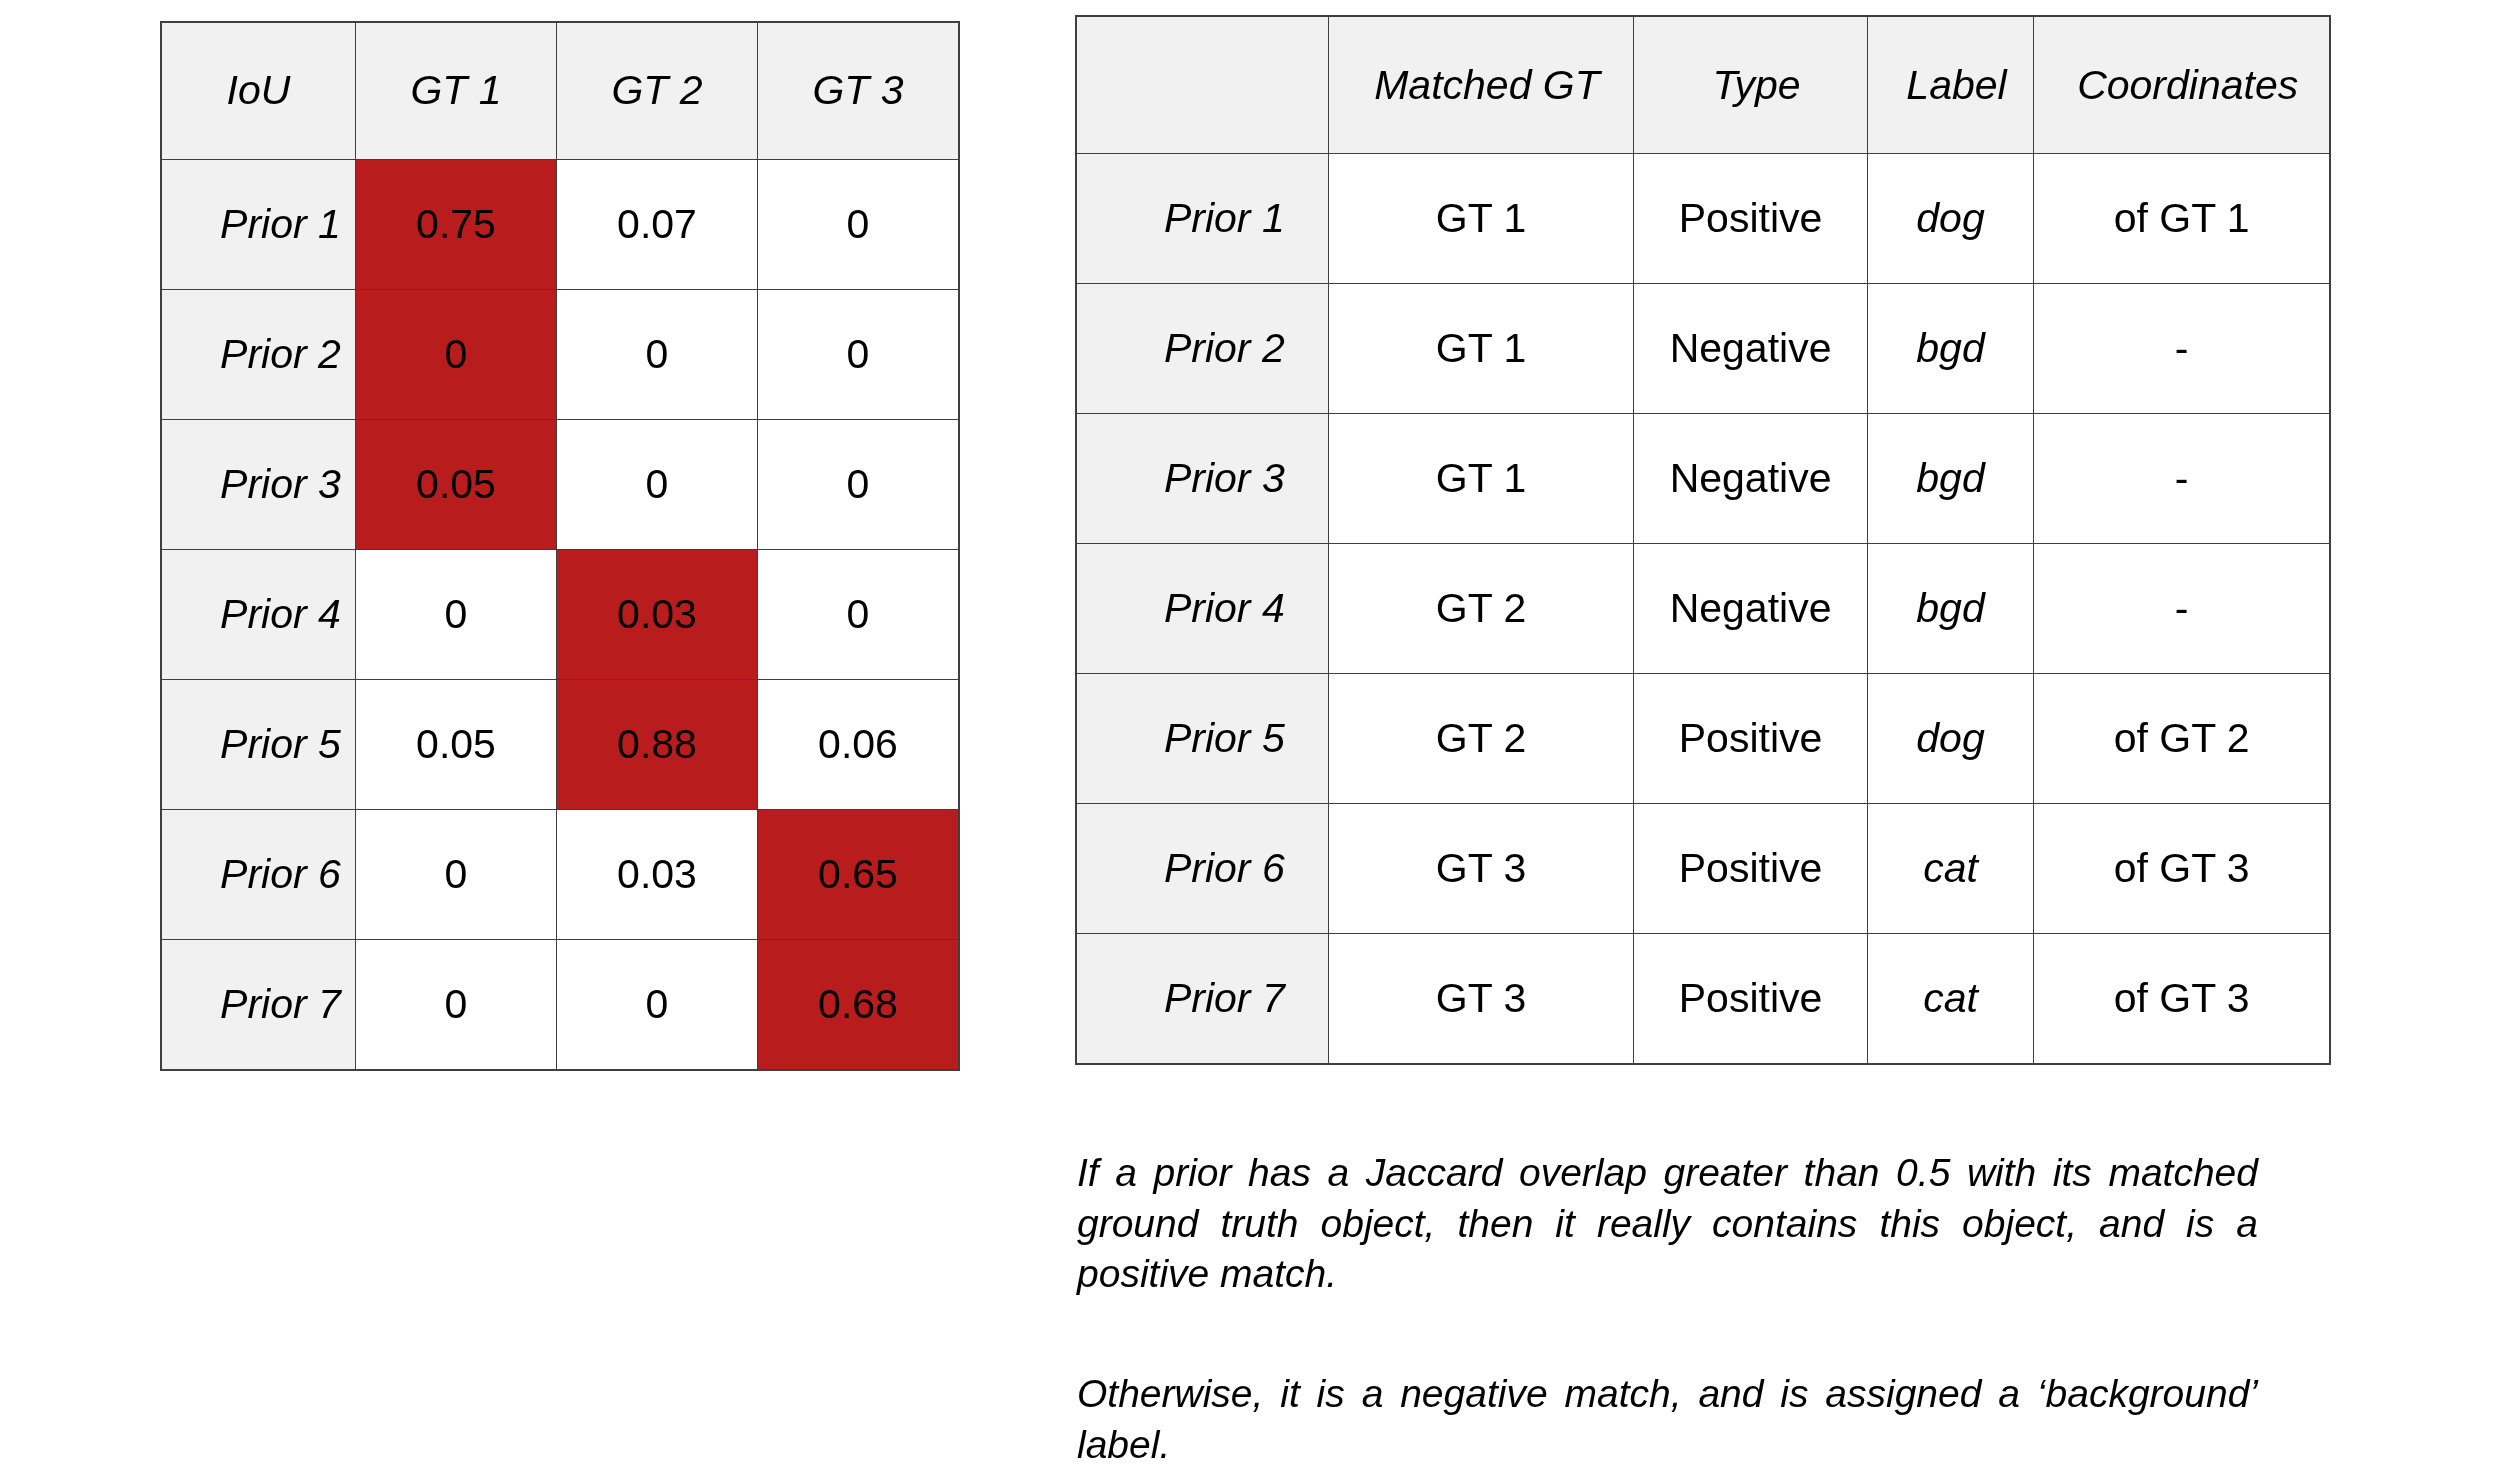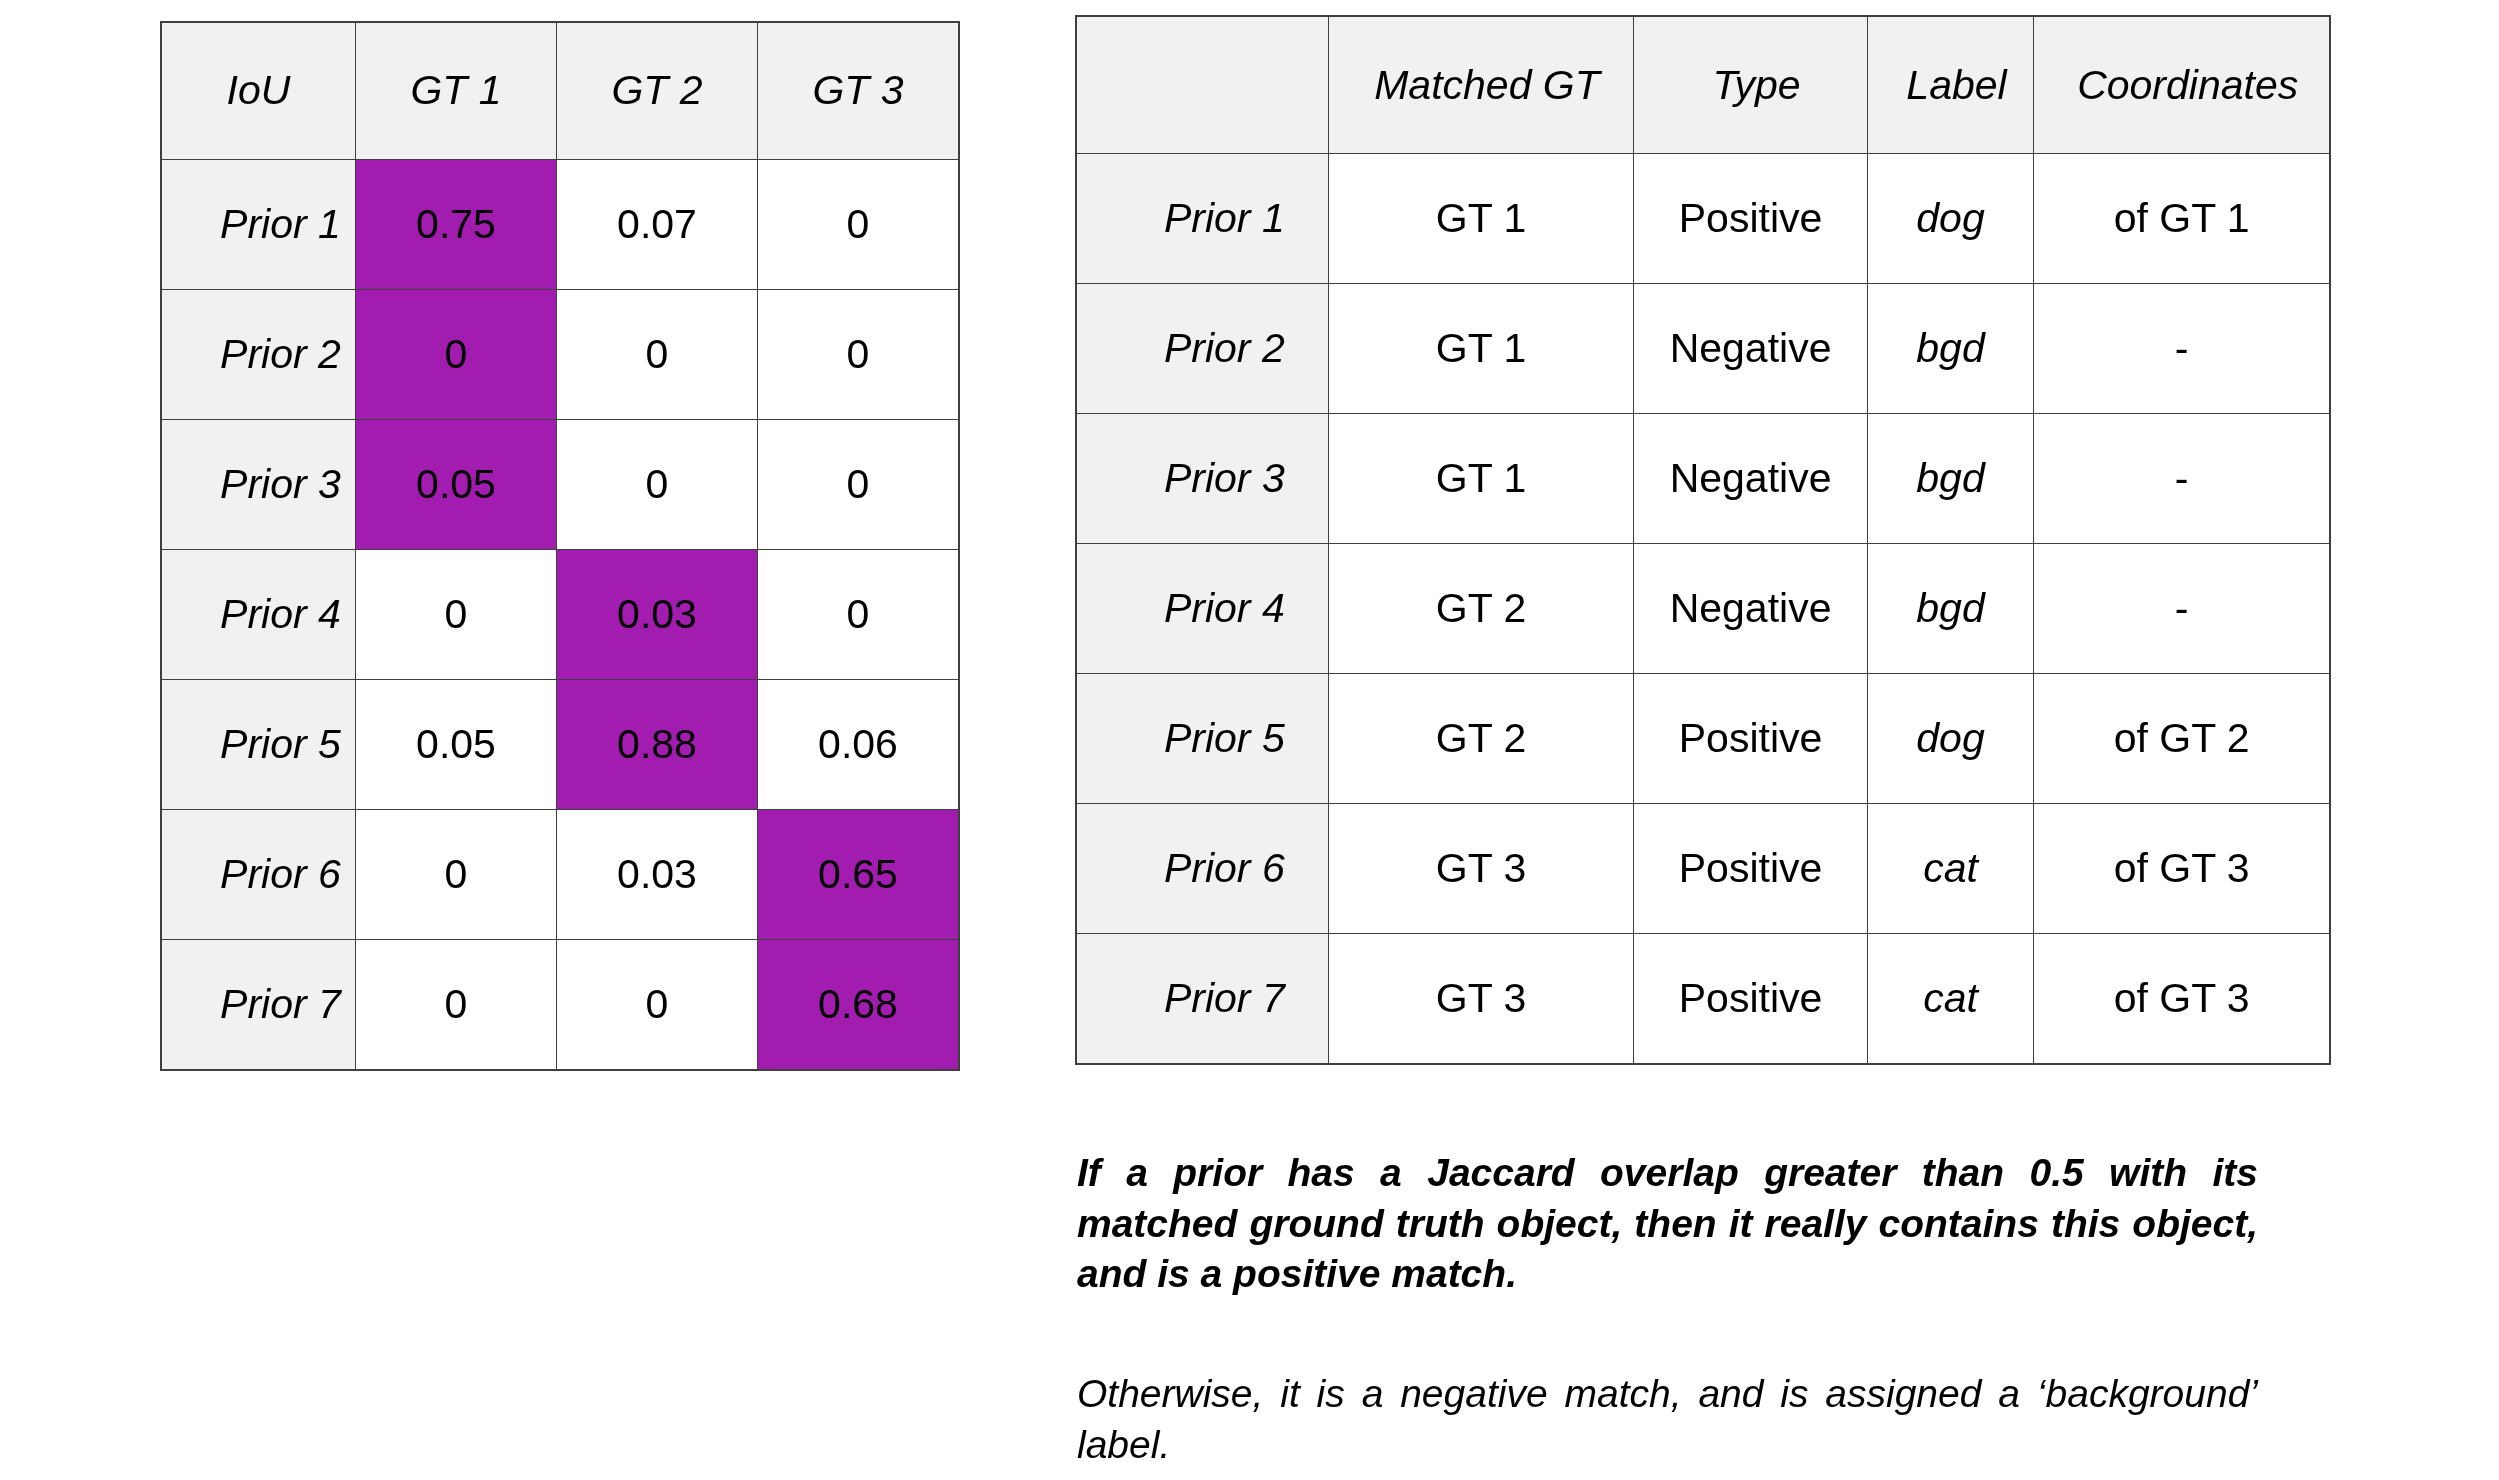--- a/index.html
+++ b/index.html
@@ -50,21 +50,21 @@
   table.grid tr.header-row td {
     background: #f1f1f1;
     font-style: italic;
   }
   table.grid td.rowhead {
     background: #f1f1f1;
     font-style: italic;
     padding-left: 44px;
   }
   table.grid td.hl {
-    background: #a21caf;
+    background: #b91c1c;
   }
   table.grid td.ital {
     font-style: italic;
   }
 
   
   .tbl-left { width: 797px; margin-top: 22px; }
   .tbl-left td { height: 129px; }
   .tbl-left col.c0 { width: 194px; }
   .tbl-left col.c1,
@@ -100,21 +100,20 @@
     position: absolute;
     left: 188px;
     top: 1152px;
     width: 724px;
   }
   .cap-right-1 {
     position: absolute;
     left: 1077px;
     top: 1148px;
     width: 1181px;
-    font-weight: bold;
   }
   .cap-right-2 {
     position: absolute;
     left: 1077px;
     top: 1369px;
     width: 1181px;
   }
   .caption p { margin: 0; }
 </style>
 </head>

